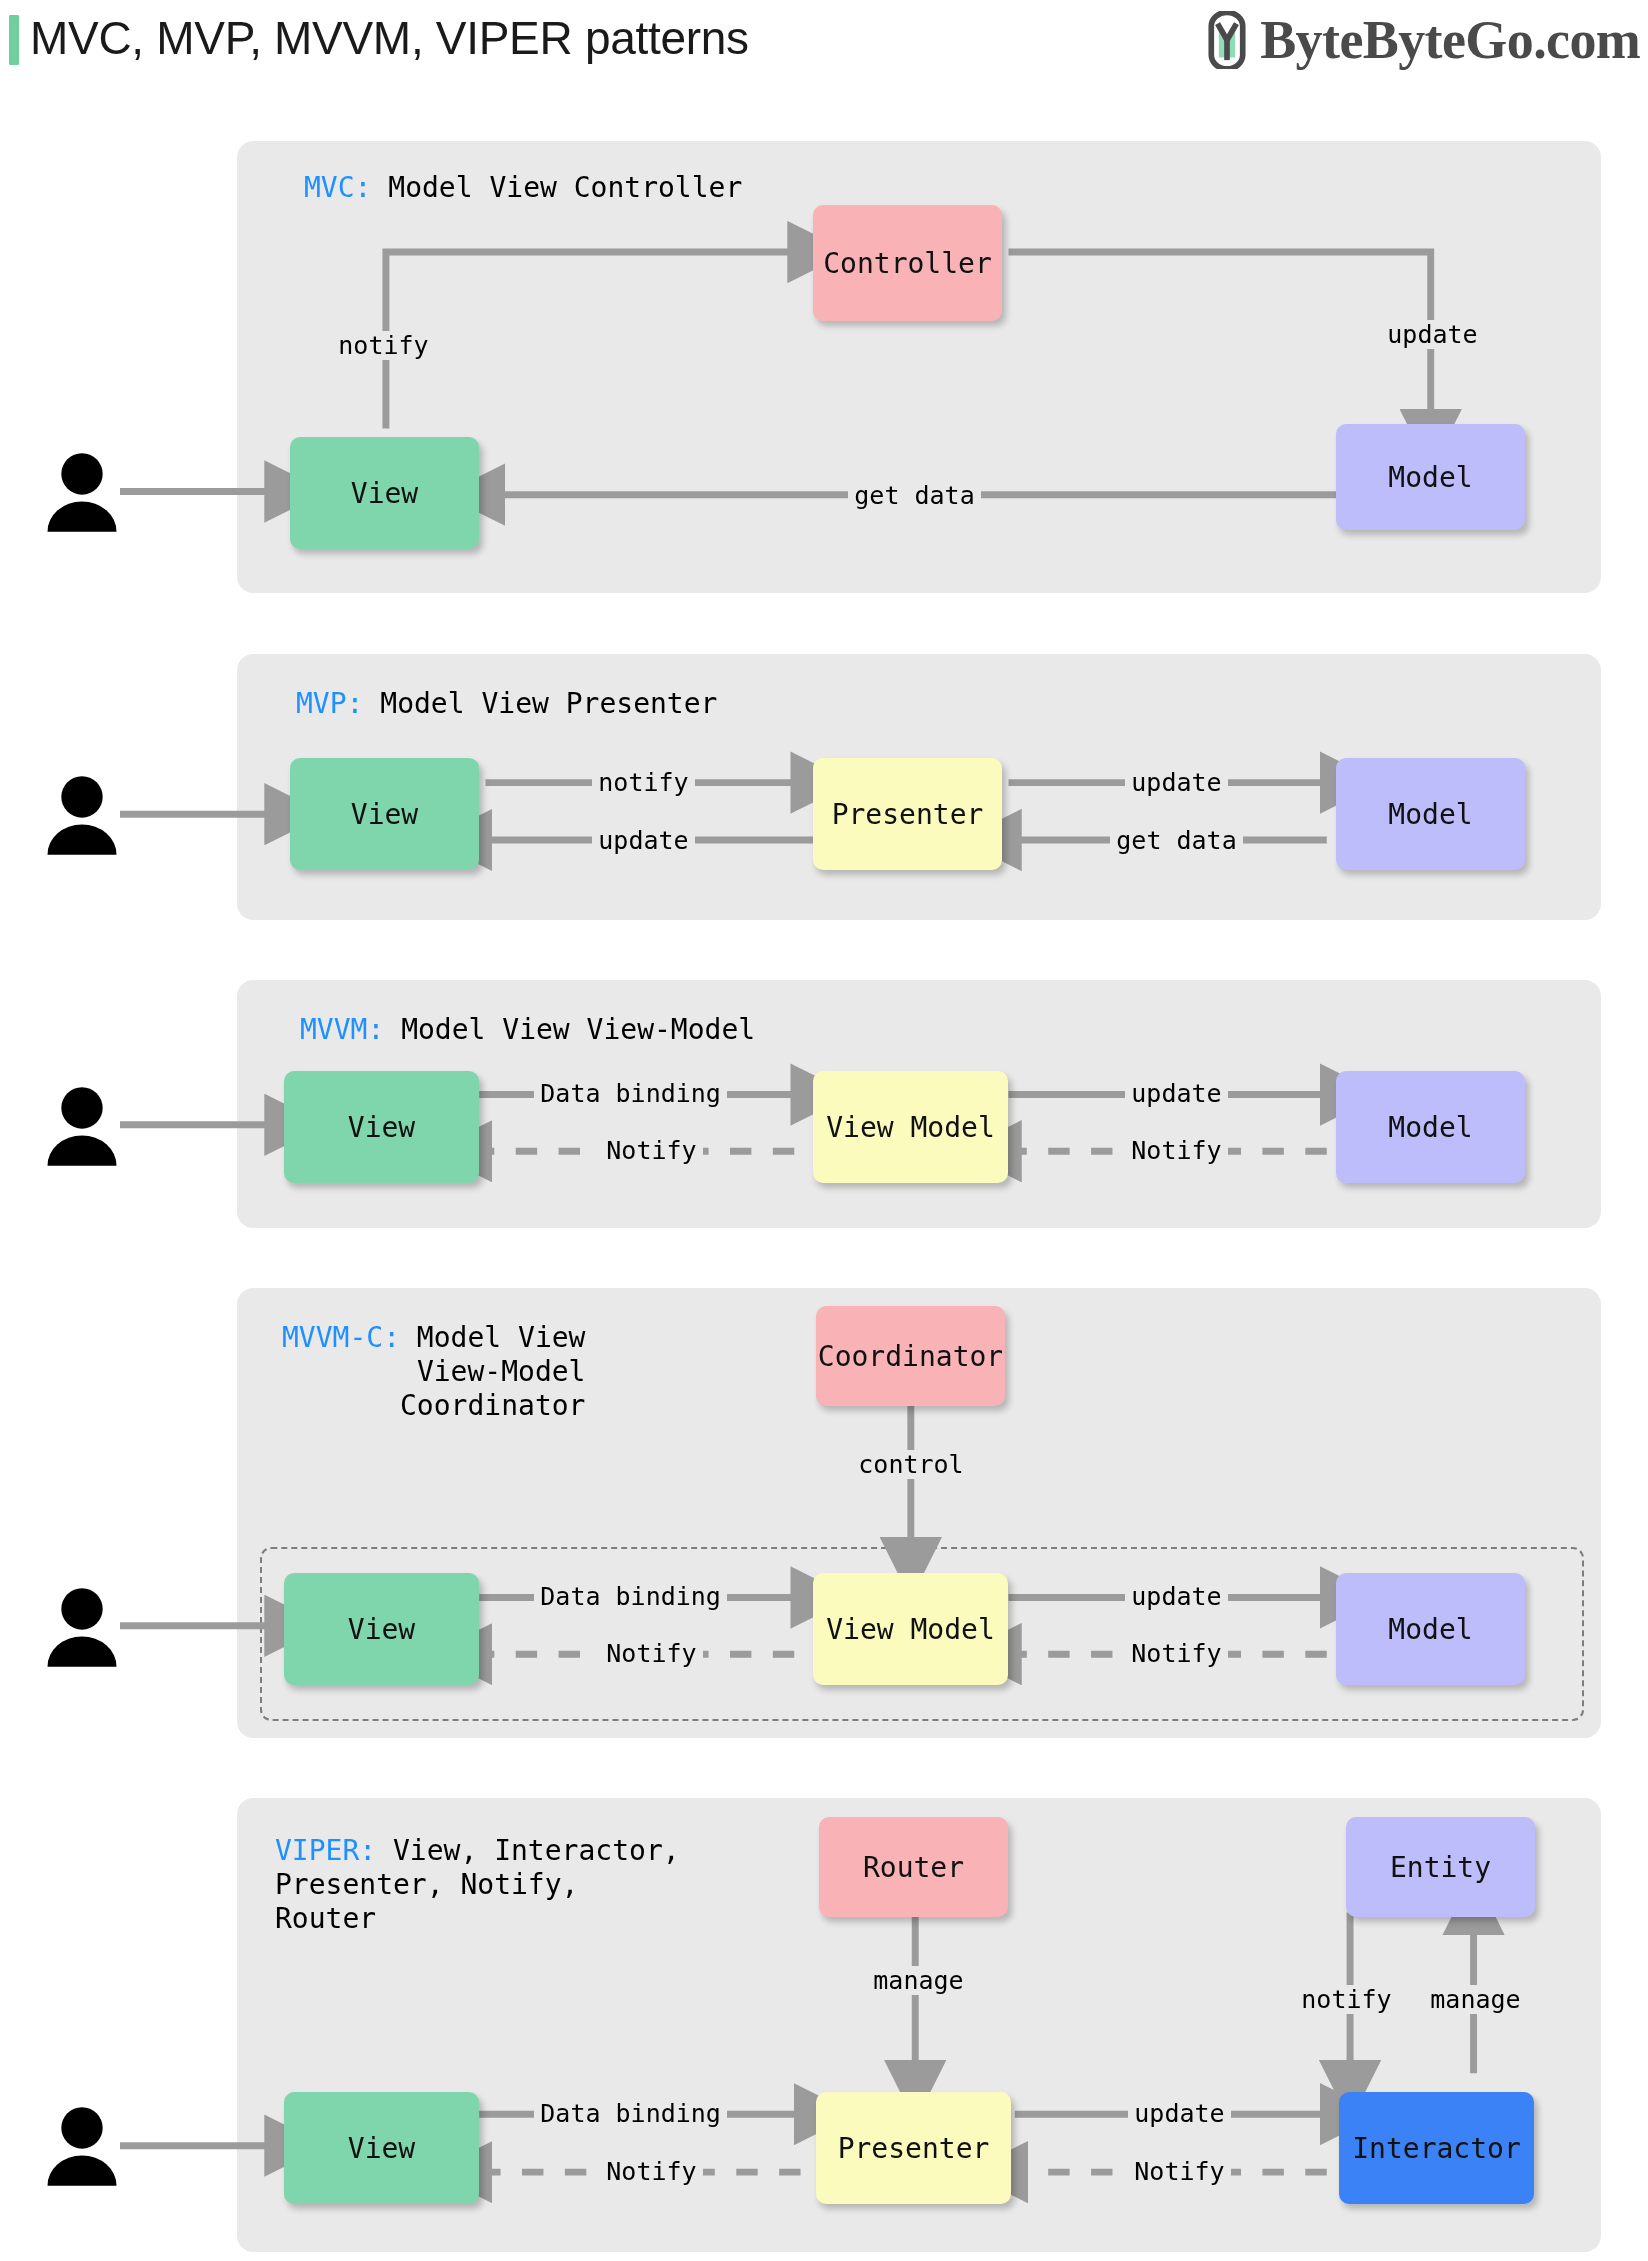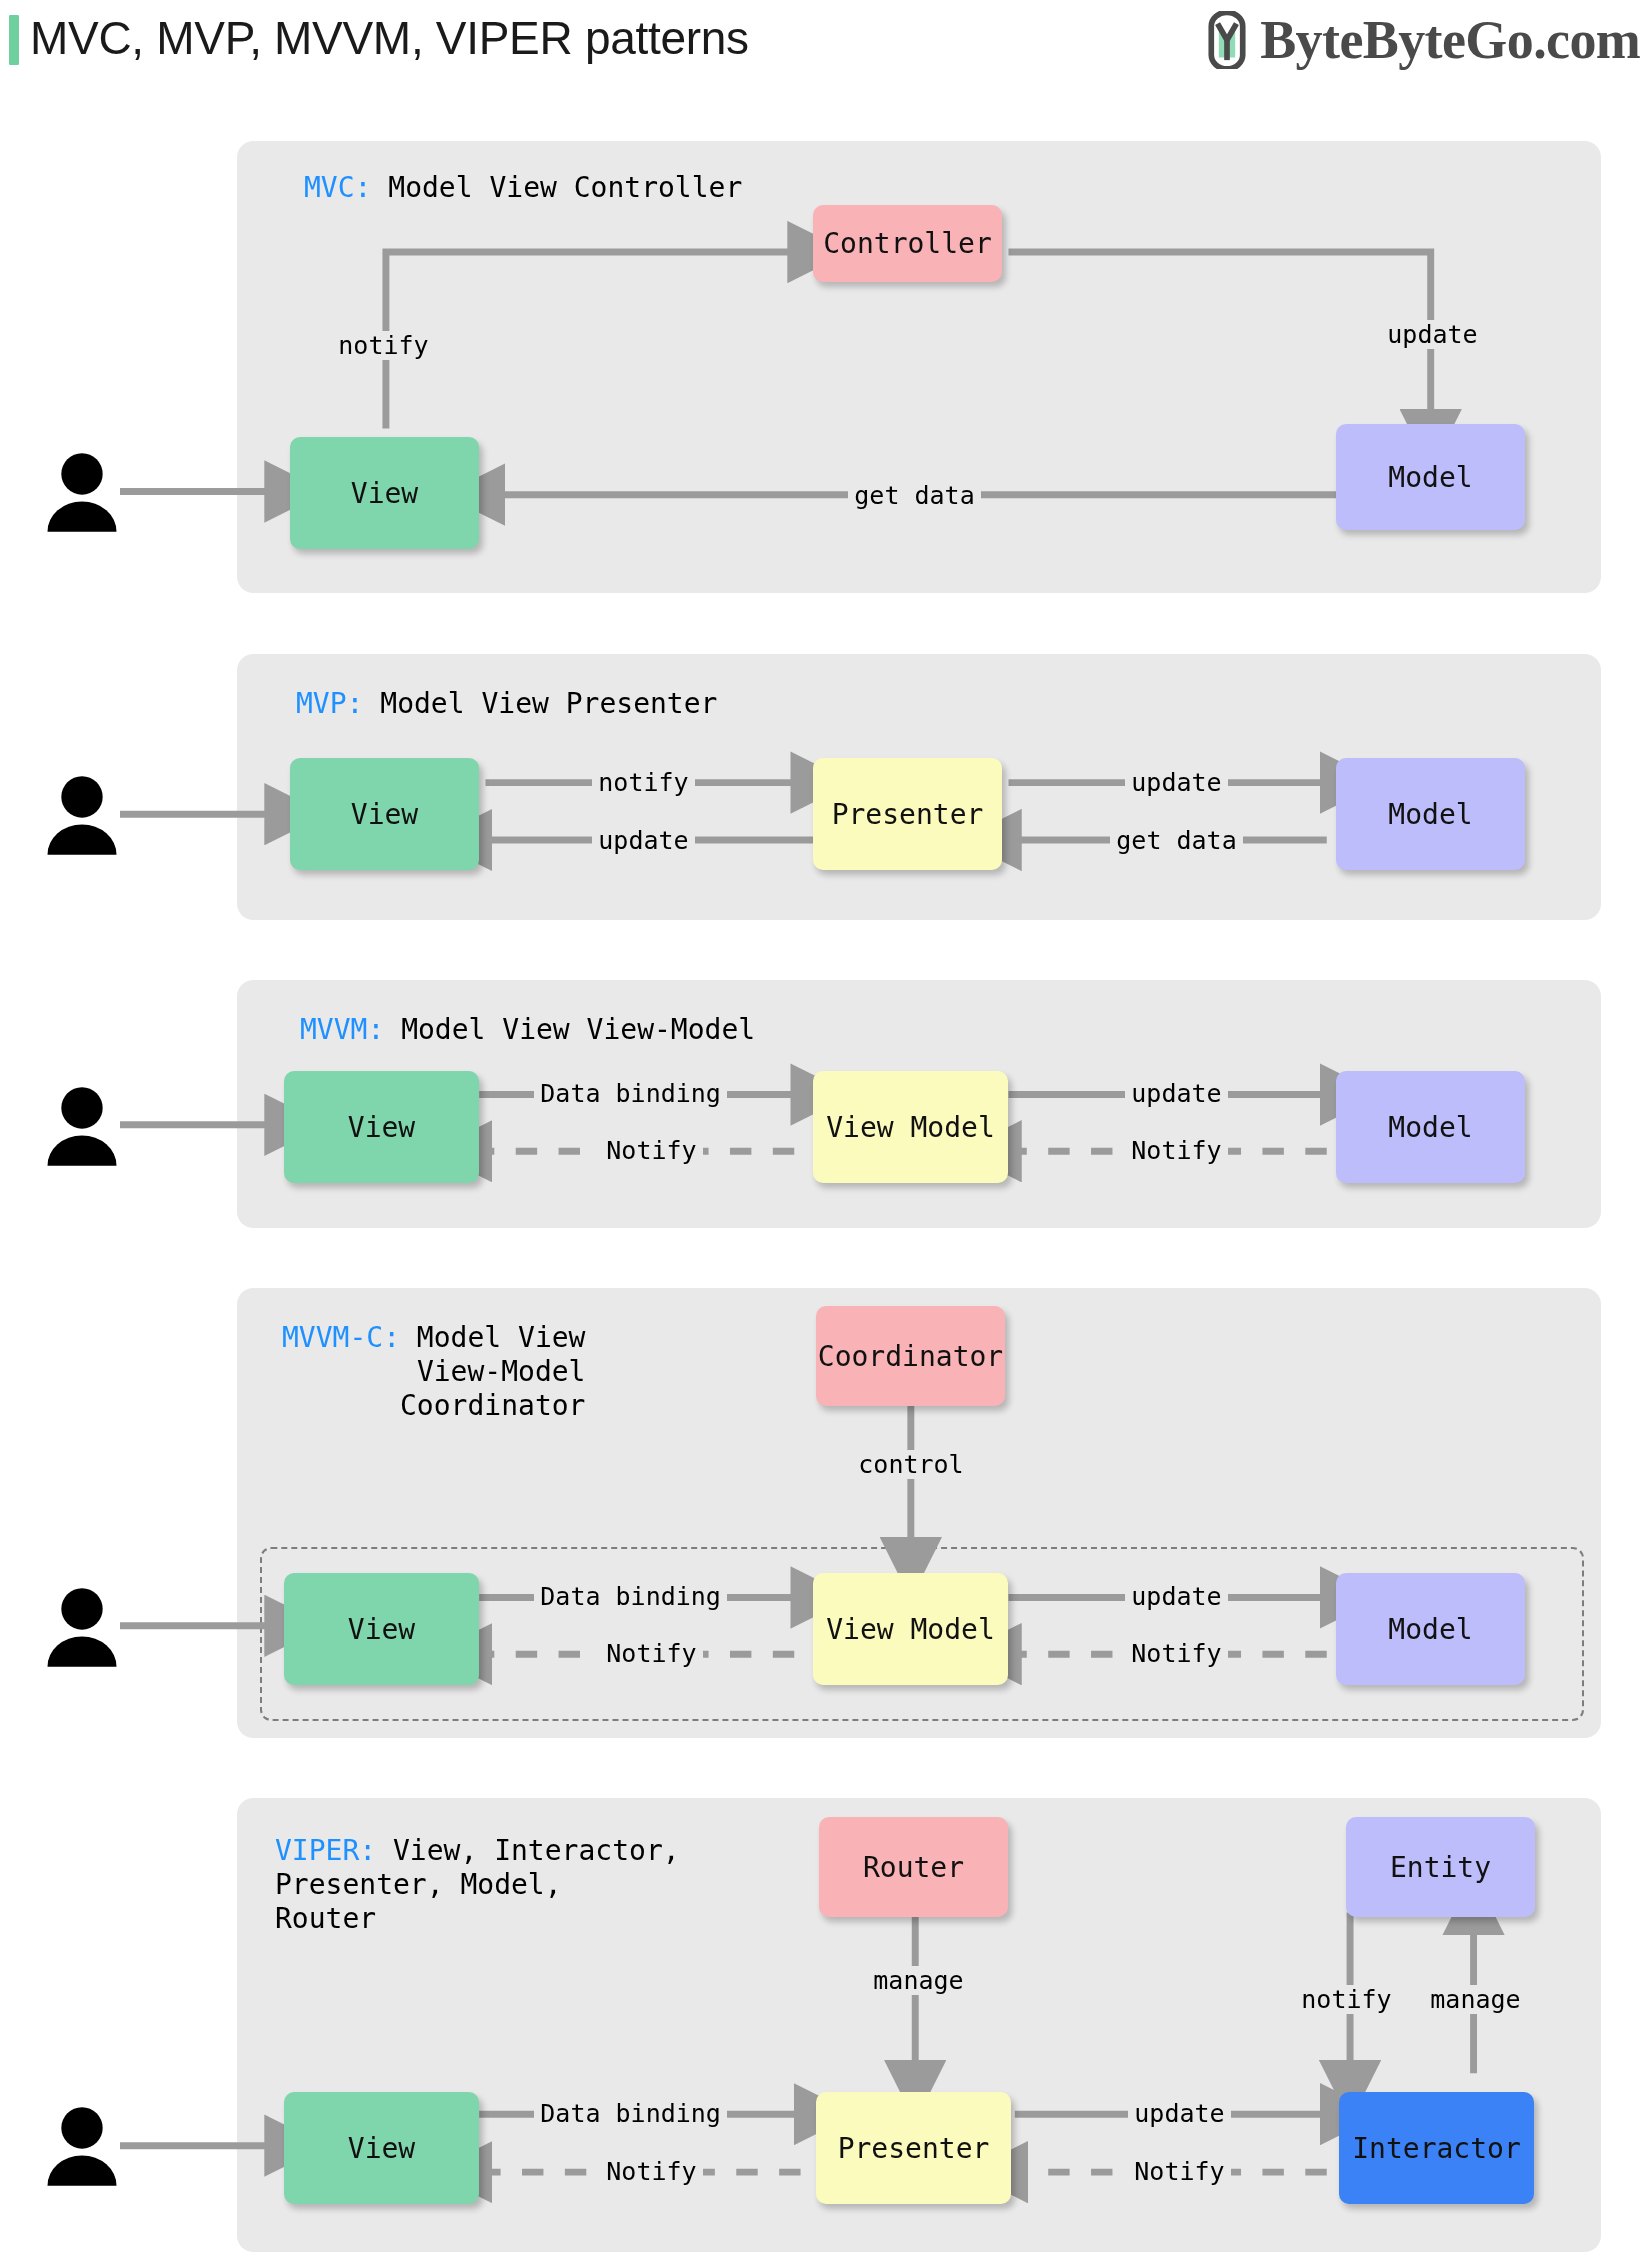--- a/index.html
+++ b/index.html
@@ -172,24 +172,24 @@
   </svg>
 
 <div class="sec-label" id="lbl-mvc"><span class="acr">MVC:</span><span> Model View Controller</span></div>
 
 <div class="sec-label" id="lbl-mvp"><span class="acr">MVP:</span><span> Model View Presenter</span></div>
 
 <div class="sec-label" id="lbl-mvvm"><span class="acr">MVVM:</span><span> Model View View-Model</span></div>
 
 <div class="sec-label" id="lbl-mvvmc"><span class="acr">MVVM-C:</span><span> Model View</span><br><span>View-Model</span><br><span>Coordinator</span></div>
 
-<div class="sec-label" id="lbl-viper"><span class="acr">VIPER:</span><span> View, Interactor,</span><br><span>Presenter, Model,</span><br><span>Router</span></div>
+<div class="sec-label" id="lbl-viper"><span class="acr">VIPER:</span><span> View, Interactor,</span><br><span>Presenter, Notify,</span><br><span>Router</span></div>
 
 <div class="node green" style="left:290px;top:437px;width:189px;height:112px;">View</div>
-<div class="node red" style="left:813px;top:205px;width:189px;height:77px;">Controller</div>
+<div class="node red" style="left:813px;top:205px;width:189px;height:116px;">Controller</div>
 <div class="node purple" style="left:1336px;top:424px;width:189px;height:106px;">Model</div>
 
 <div class="elabel" style="left:332px;top:331px;">notify</div>
 <div class="elabel" style="left:1381px;top:320px;">update</div>
 <div class="elabel" style="left:848px;top:481px;">get data</div>
 
 <div class="node green" style="left:290px;top:758px;width:189px;height:112px;">View</div>
 <div class="node yellow" style="left:813px;top:758px;width:189px;height:112px;">Presenter</div>
 <div class="node purple" style="left:1336px;top:758px;width:189px;height:112px;">Model</div>
 

